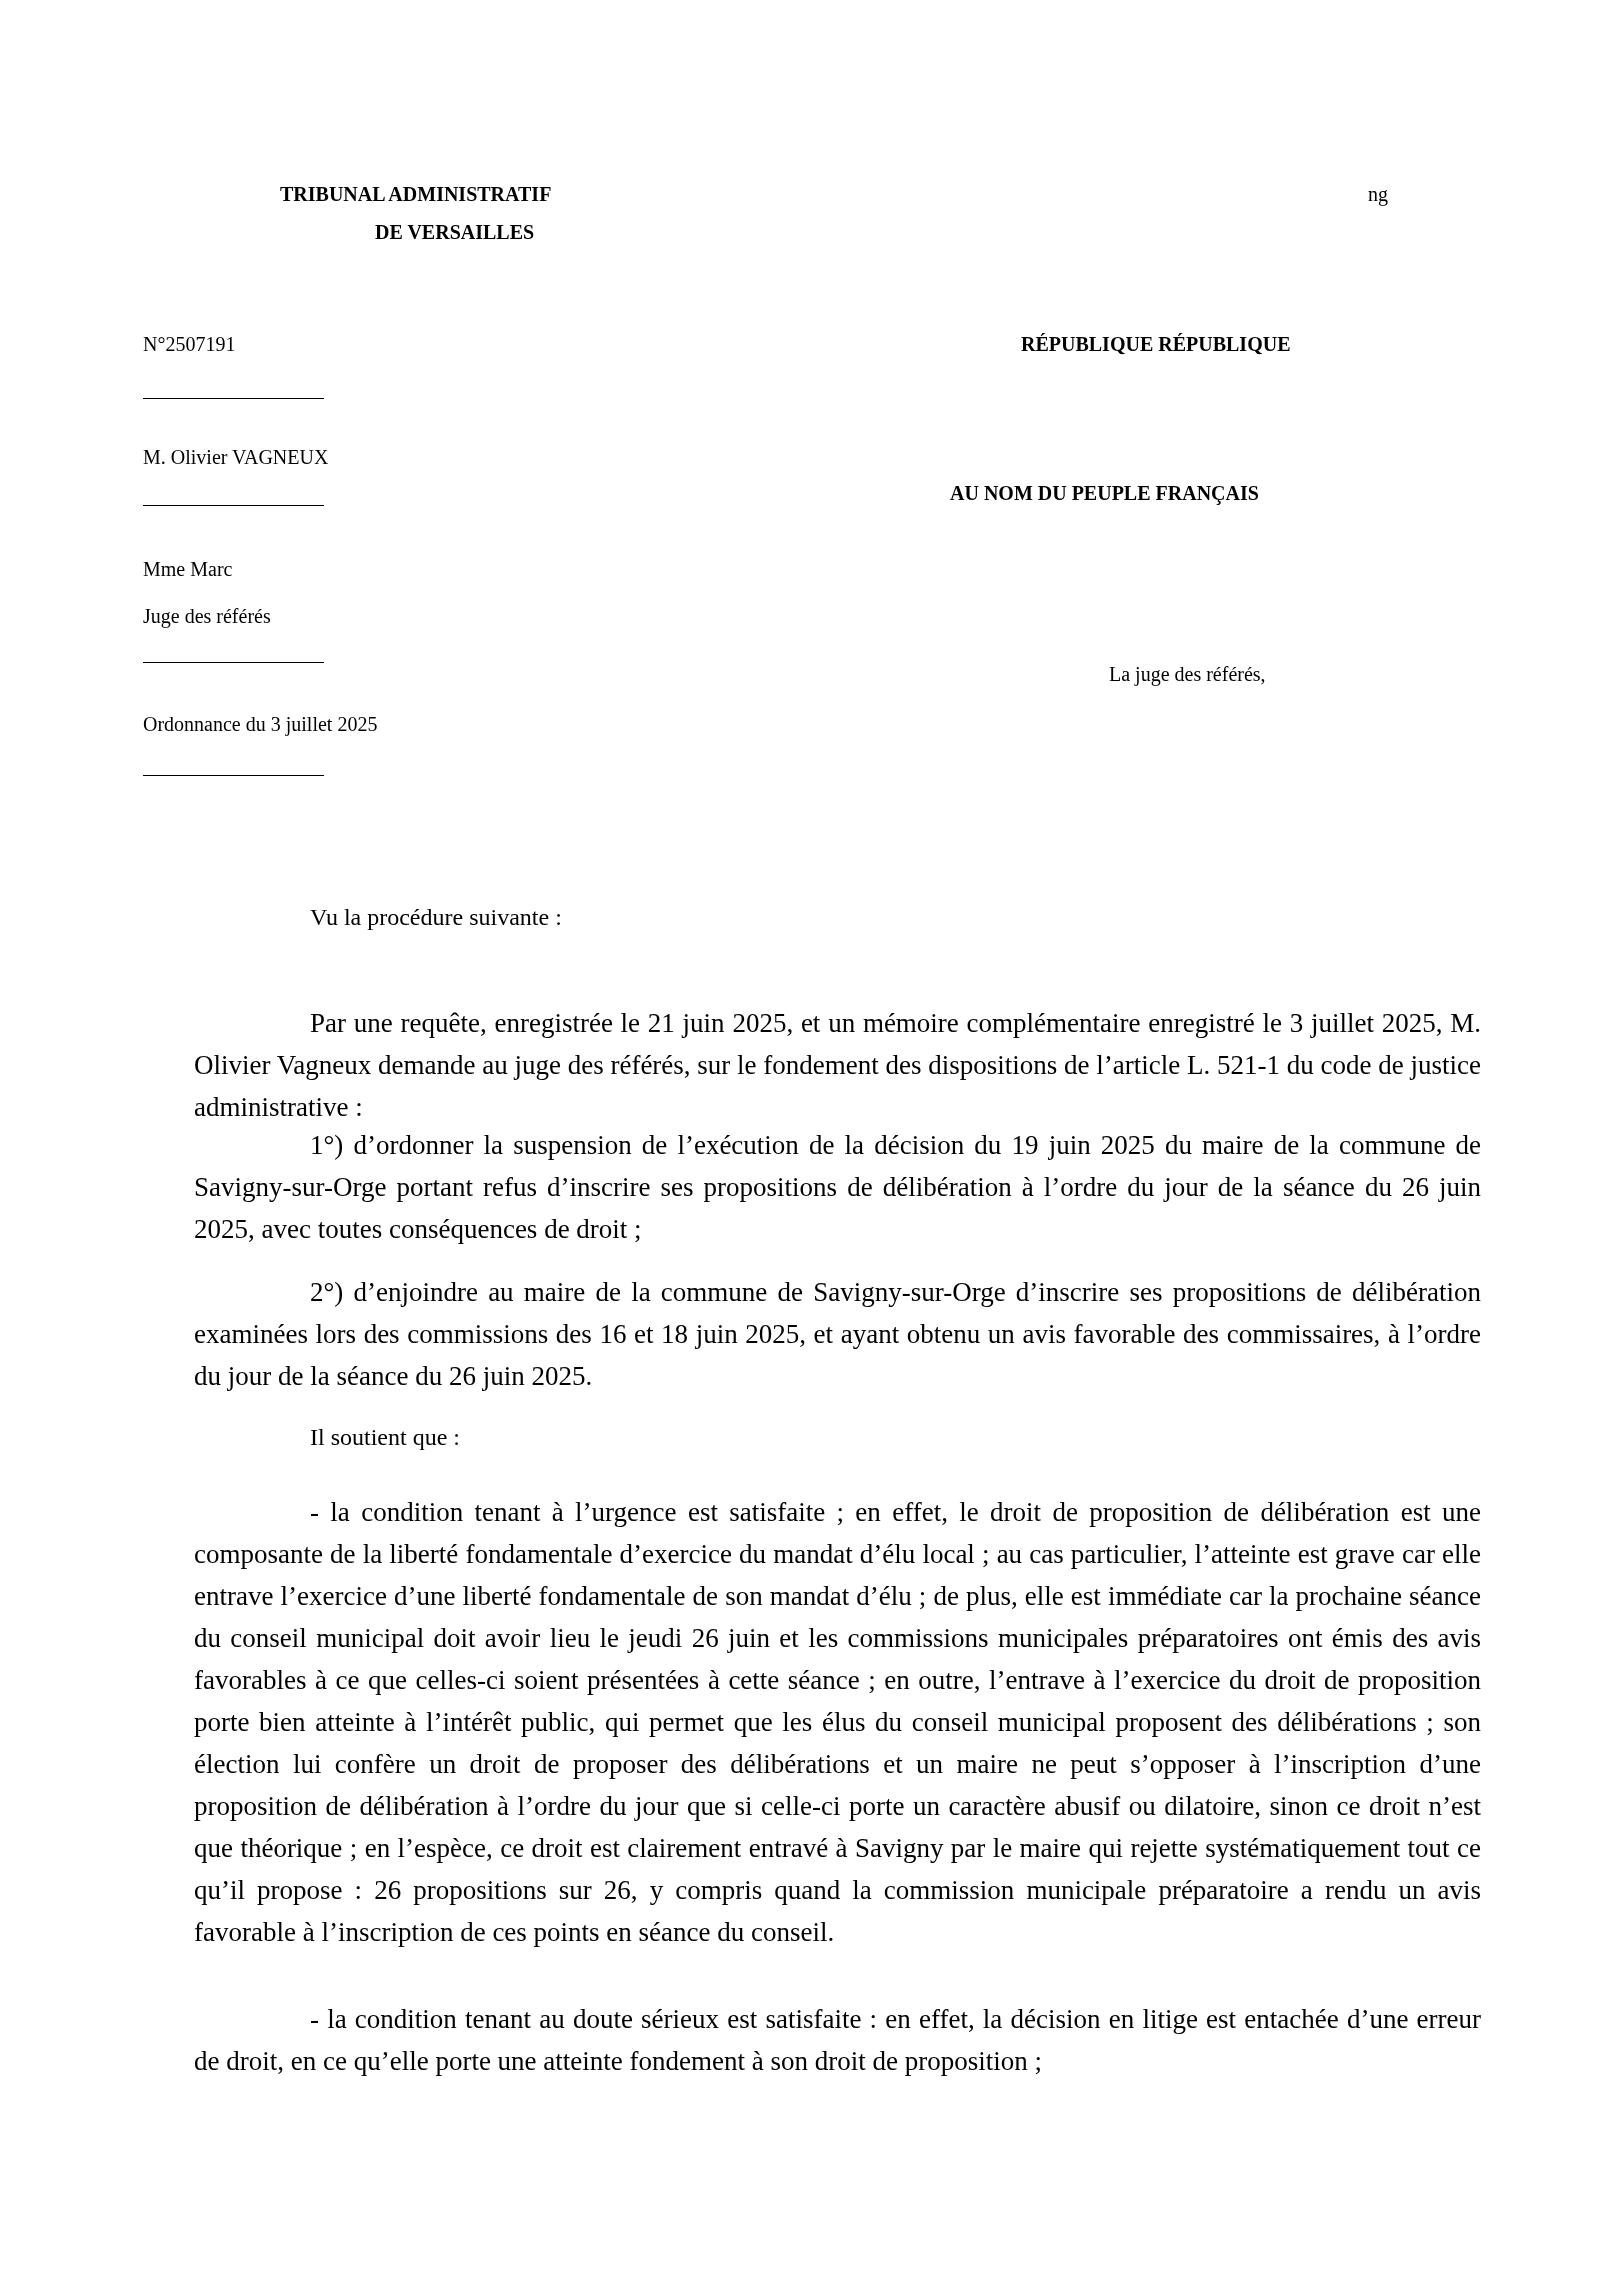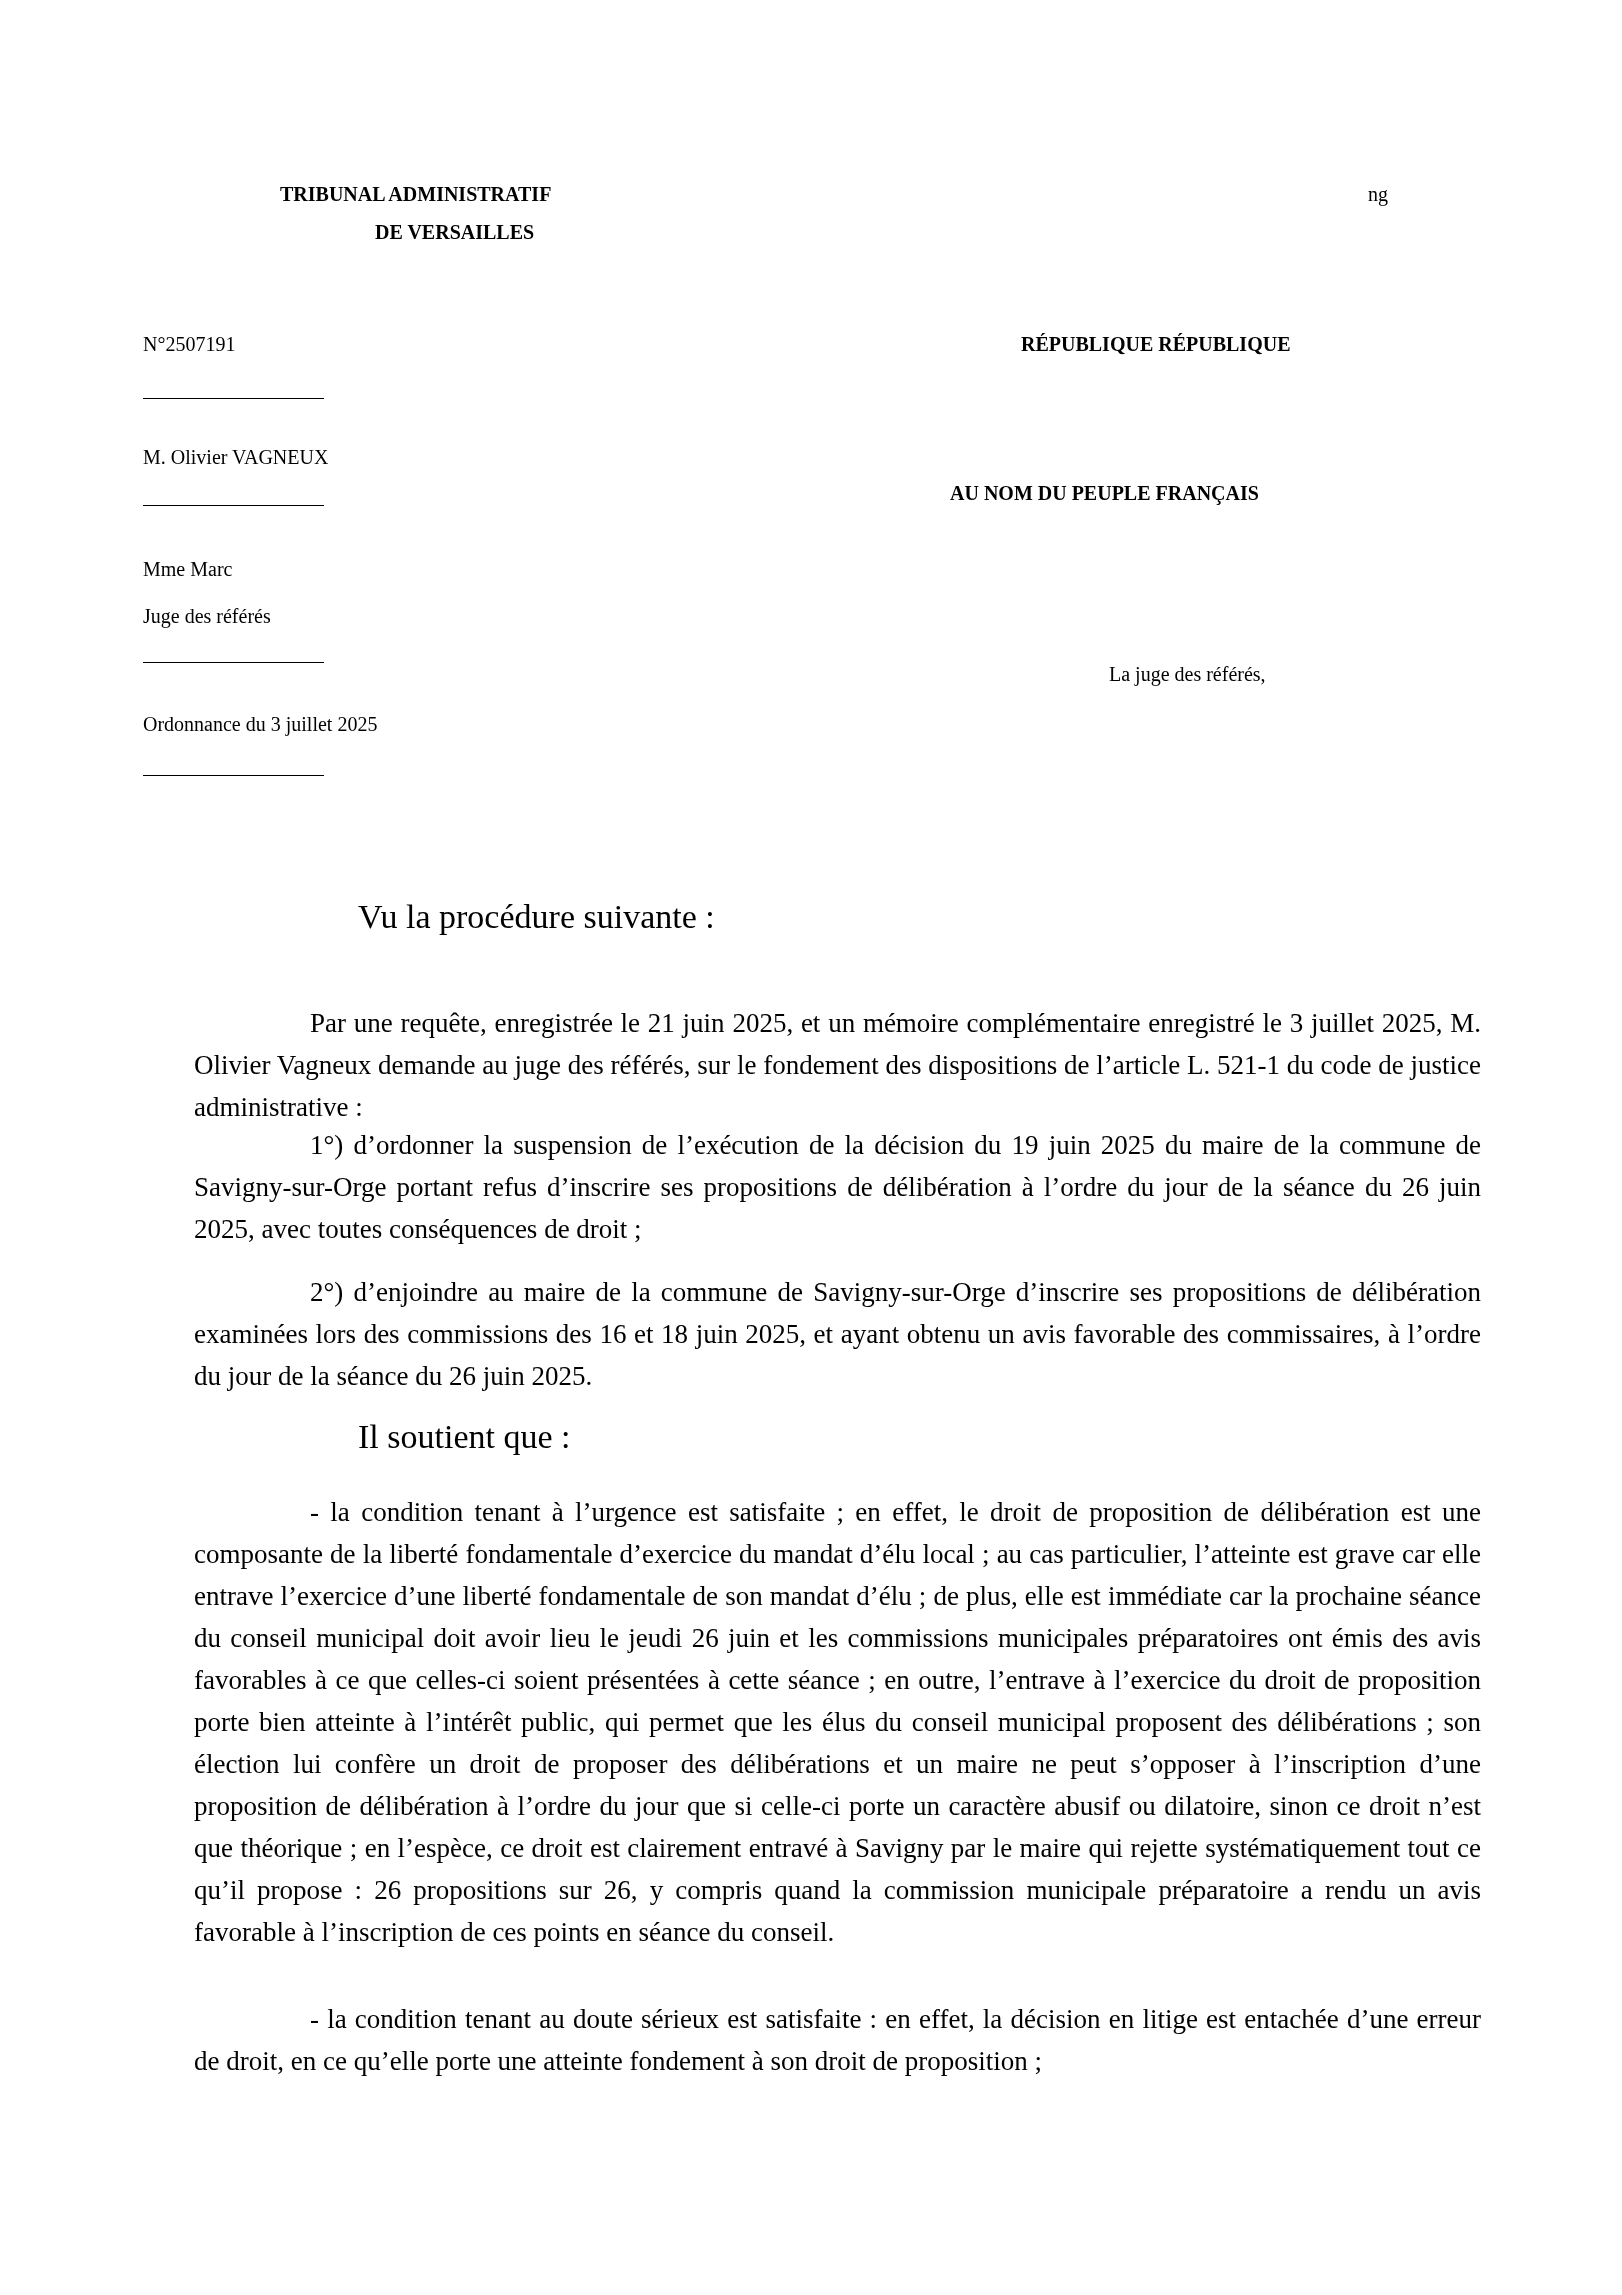--- a/index.html
+++ b/index.html
@@ -34,24 +34,23 @@
     left: 194px;
     width: 1287px;
     font-size: 27px;
     line-height: 42px;
     text-align: justify;
     text-indent: 116px;
   }
   .single {
     position: absolute;
     left: 310px;
-    font-size: 34px;
+    font-size: 24px;
     line-height: 34px;
     white-space: nowrap;
-    margin-left: 48px;
   }
 </style>
 </head>
 <body>
 
 <div class="abs hdr bold" style="left:280px; top:177px;">TRIBUNAL ADMINISTRATIF</div>
 <div class="abs hdr bold" style="left:375px; top:215px;">DE VERSAILLES</div>
 <div class="abs hdr" style="left:1368px; top:177px;">ng</div>
 
 <div class="abs hdr" style="left:143px; top:327px;">N°2507191</div>

